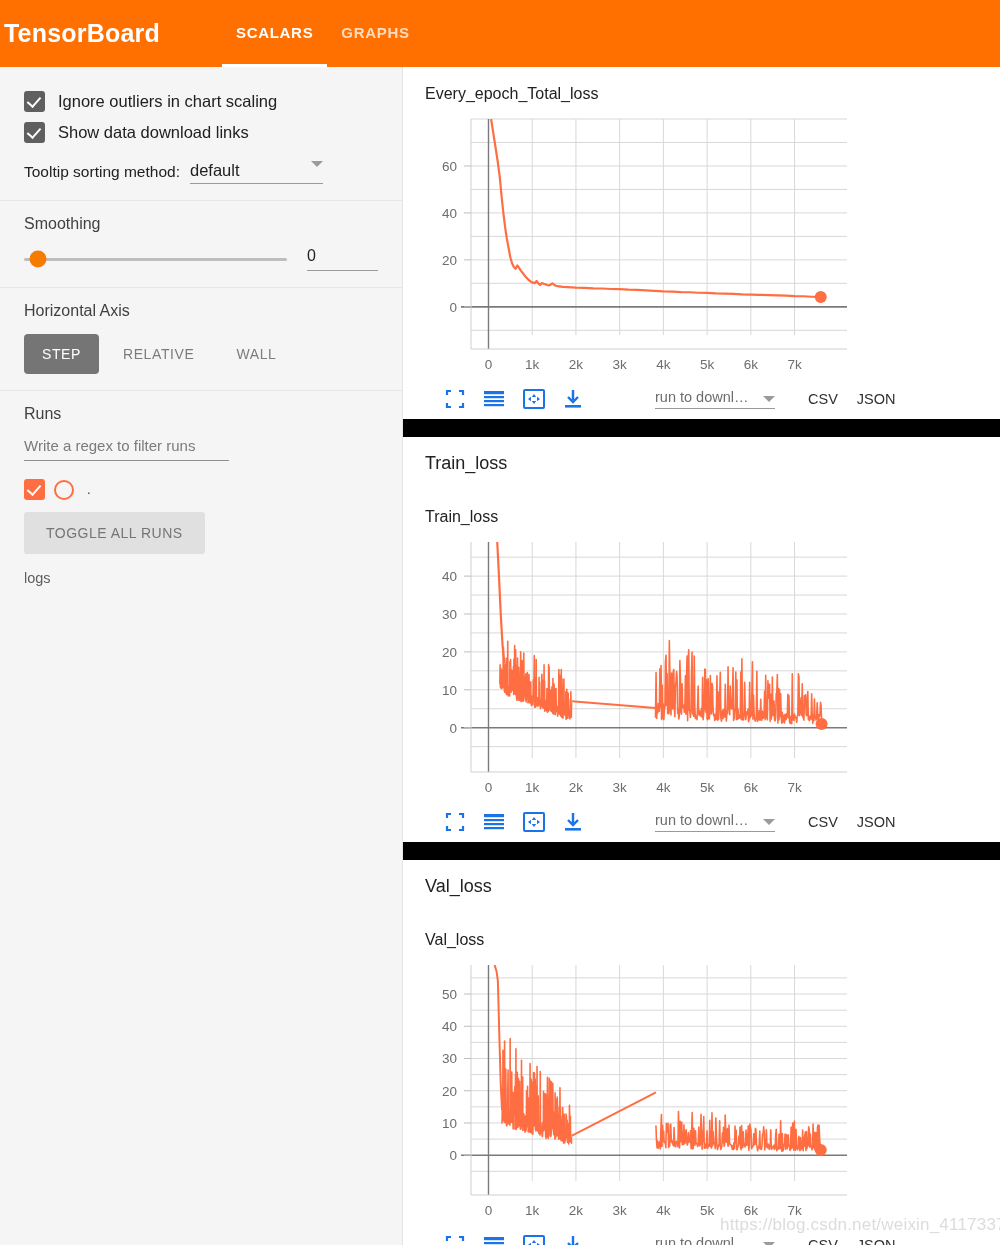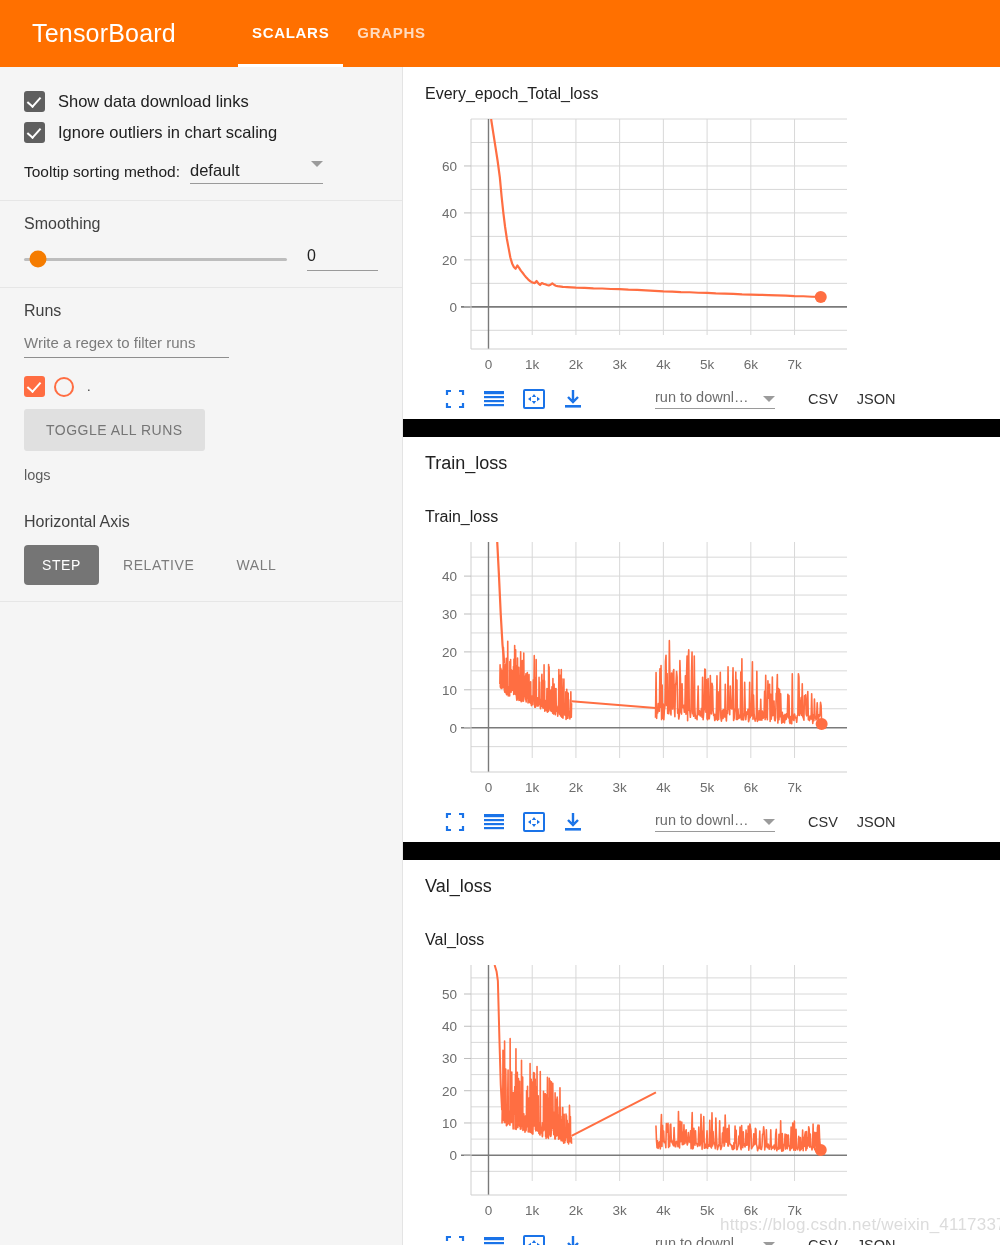--- a/index.html
+++ b/index.html
@@ -9,22 +9,22 @@
     background: #f5f5f5;
     overflow: hidden;
   }
   
   .topbar {
     height: 67px; background: #ff7000;
     display: flex; align-items: center;
     position: relative;
   }
   .brand {
-    color: #fff; font-size: 25px; font-weight: normal;
-    letter-spacing: .2px; margin-left: 32px;
+    color: #fff; font-size: 25px; font-weight: bold;
+    letter-spacing: .2px; margin-left: 4px;
   }
   .tabs { display: flex; align-items: flex-end; height: 100%; margin-left: 62px; }
   .tab {
     color: rgba(255,255,255,.75);
     font-size: 15px; font-weight: bold; letter-spacing: .7px;
     padding: 0 14px; height: 100%;
     display: flex; align-items: center;
     border-bottom: 3px solid transparent;
     cursor: pointer;
   }
@@ -156,64 +156,64 @@
   </div>
 </div>
 
 <div class="body">
 
   <div class="sidebar">
 
     <div class="sec divided">
       <div class="chkrow">
         <div class="chk"></div>
-        <div class="chklbl">Show data download links</div>
+        <div class="chklbl">Ignore outliers in chart scaling</div>
       </div>
       <div class="chkrow">
         <div class="chk"></div>
-        <div class="chklbl">Ignore outliers in chart scaling</div>
+        <div class="chklbl">Show data download links</div>
       </div>
       <div class="ttrow">
         <div class="ttlabel">Tooltip sorting method:</div>
         <div class="ddwrap">
           <span class="ddval">default</span>
           <span class="caret"></span>
         </div>
       </div>
     </div>
 
     <div class="sec divided">
       <div class="blocktitle">Smoothing</div>
       <div class="sliderrow">
         <div class="track">
           <div class="thumb"></div>
         </div>
         <div class="numbox">0</div>
       </div>
     </div>
 
+    <div class="sec divided">
+      <div class="blocktitle">Horizontal Axis</div>
+      <div class="segs">
+        <div class="seg active">STEP</div>
+        <div class="seg">RELATIVE</div>
+        <div class="seg">WALL</div>
+      </div>
+    </div>
+
     <div class="sec">
       <div class="blocktitle">Runs</div>
       <div class="regex">Write a regex to filter runs</div>
       <div class="runrow">
         <div class="chk orange"></div>
         <div class="circ"></div>
         <div class="runname">.</div>
       </div>
       <button class="togglebtn">TOGGLE ALL RUNS</button>
       <div class="logs">logs</div>
-    </div>
-
-    <div class="sec divided">
-      <div class="blocktitle">Horizontal Axis</div>
-      <div class="segs">
-        <div class="seg active">STEP</div>
-        <div class="seg">RELATIVE</div>
-        <div class="seg">WALL</div>
-      </div>
     </div>
 
   </div>
 
   <div class="main">
 
     <div class="card chart">
       <div class="chtitle">Every_epoch_Total_loss</div>
       <div class="plotwrap">
         <svg id="plot0" width="470" height="272">

